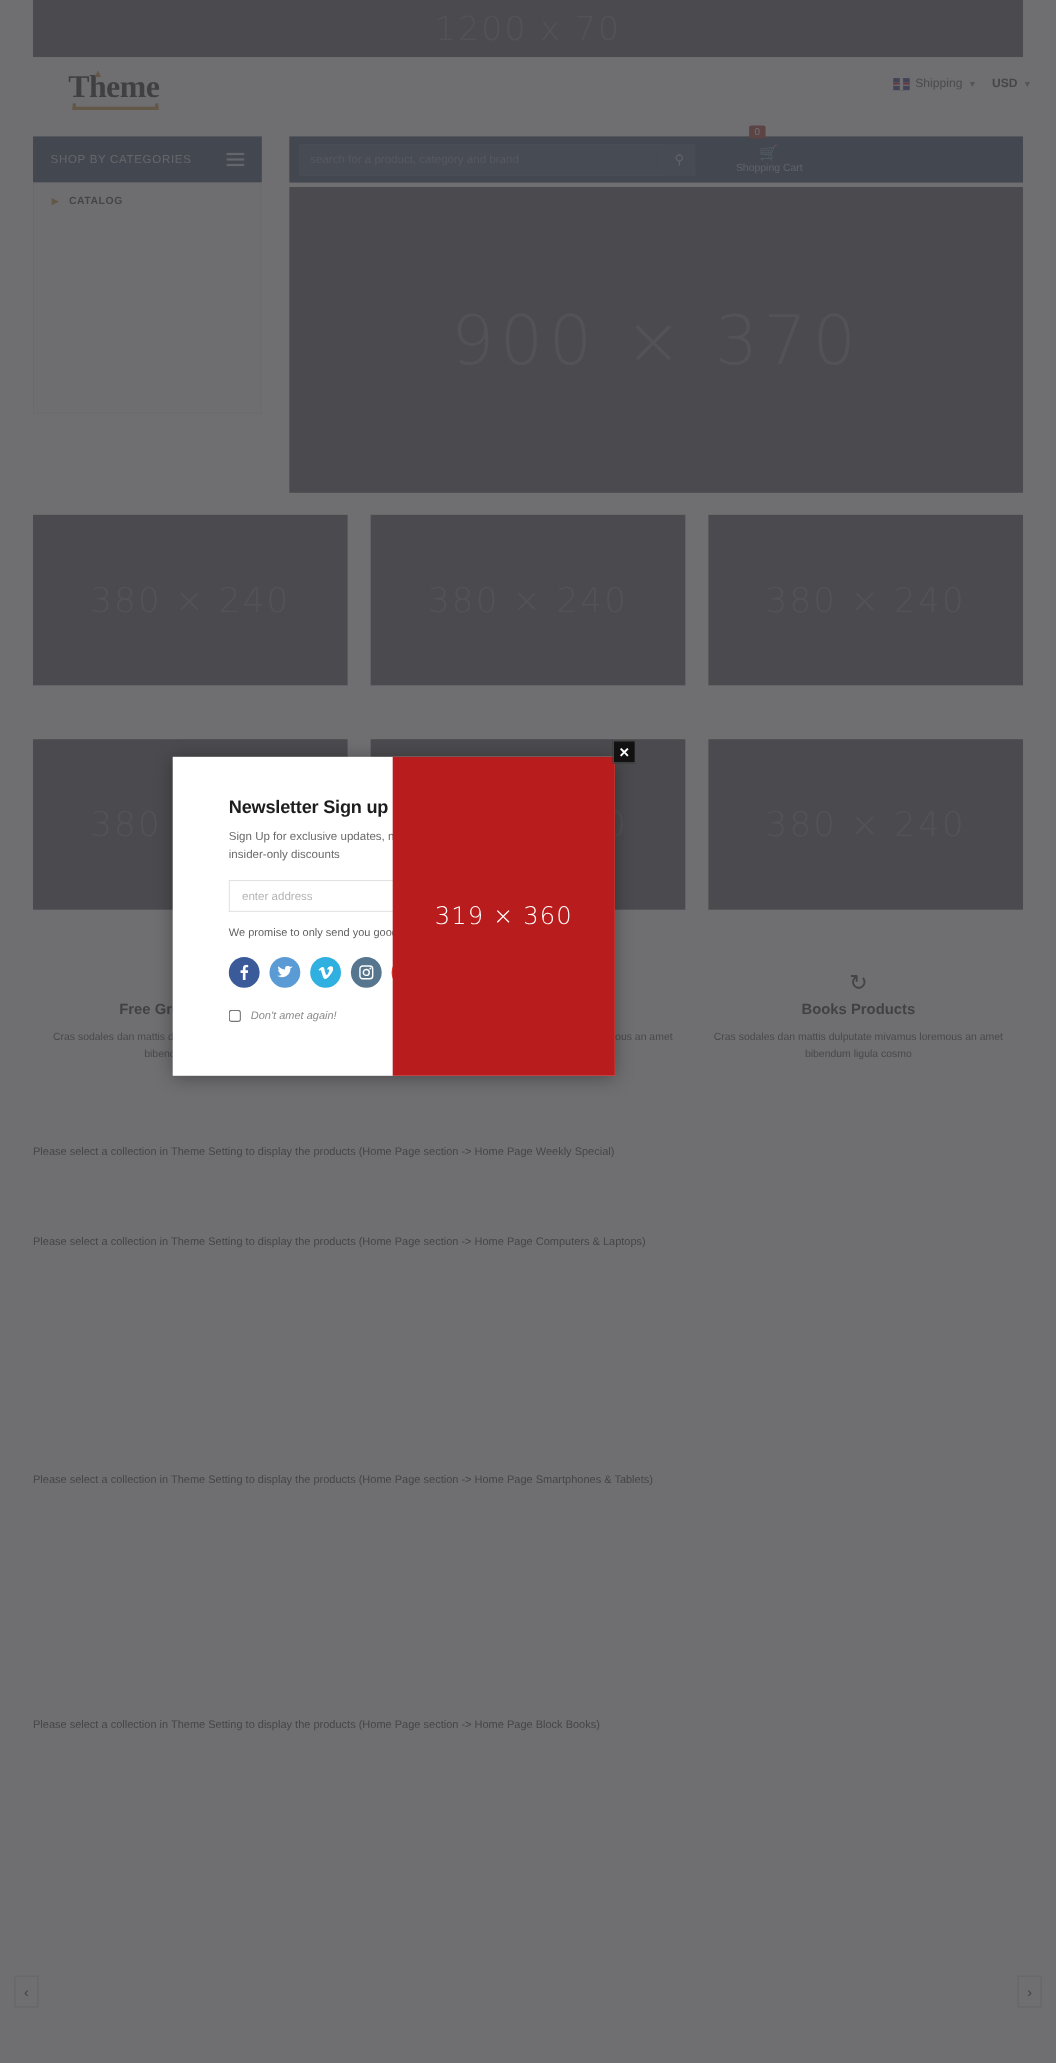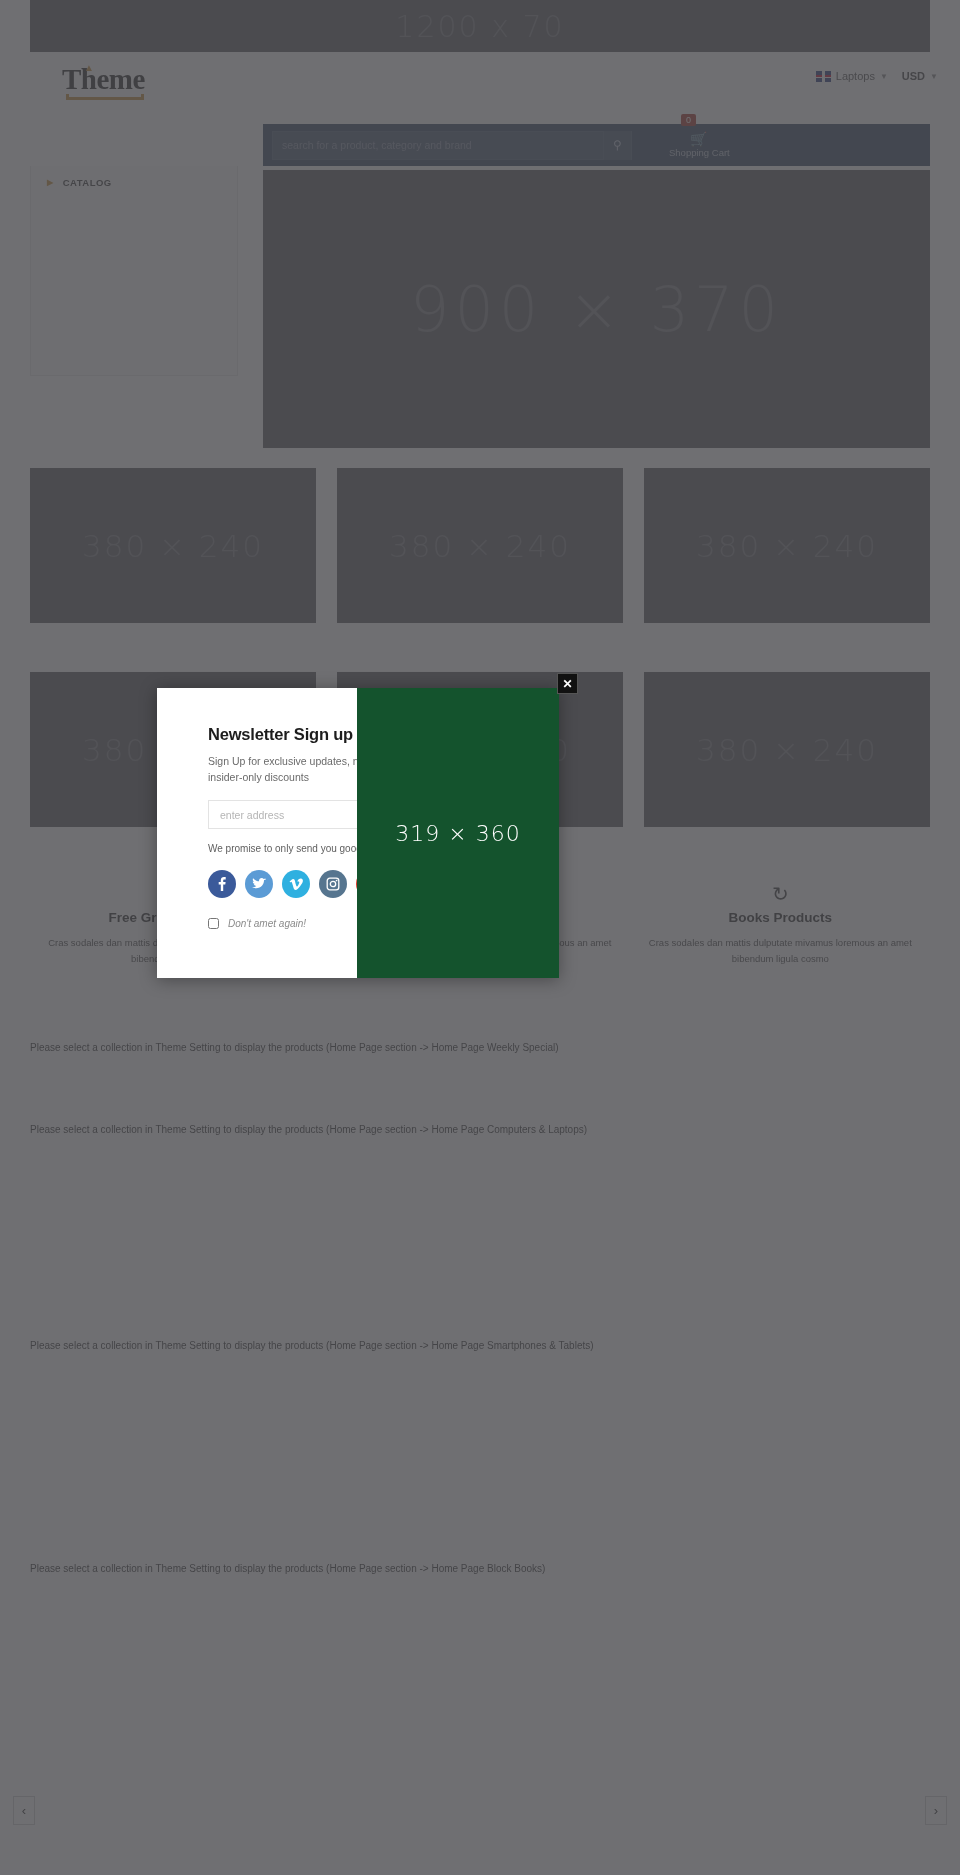--- a/index.html
+++ b/index.html
@@ -238,21 +238,21 @@
   }
   .dontshow input[type=checkbox] {
     width: 11px; height: 11px; margin: 0;
   }
   .dontshow label {
     font-size: 10px; color: #8b8b8b; font-style: italic;
   }
   .modal-right {
     position: absolute; right: 0; top: 0;
     width: 202px; height: 290px;
-    background: #14532d;
+    background: #b91c1c;
     display: flex; align-items: center; justify-content: center;
     color: #ffffff; font-size: 22px; font-weight: 300; letter-spacing: 1px;
     font-family: "DejaVu Sans", sans-serif;
   }
   #modal-close {
     position: absolute; right: -19px; top: -15px;
     width: 21px; height: 21px; background: #111;
     color: #fff; font-size: 12px; font-weight: 700;
     display: flex; align-items: center; justify-content: center;
     border: 1px solid #555;
@@ -275,31 +275,39 @@
         </div>
         <div class="logo-underline"></div>
       </div>
 
       <div class="hdr-right">
         <div class="lang-sel">
           <span class="flag">
             <span class="flag-cross"></span>
               <span class="flag-cross2"></span>
           </span>
-          <span>Laptops</span>
+          <span>Shipping</span>
           <span class="chev">▼</span>
         </div>
         <div class="curr-sel">
           <span class="label">USD</span>
           <span class="chev">▼</span>
         </div>
       </div>
     </div>
 
     <div class="navrow">
+      <div class="catbtn">
+        <span>SHOP BY CATEGORIES</span>
+        <span class="hamb">
+            <i></i>
+            <i></i>
+            <i></i>
+          </span>
+      </div>
 
       <div class="searchbar">
         <div class="search-field">
           <input type="text" placeholder="search for a product, category and brand" style="">
           <span class="search-go">⚲</span>
         </div>
         <div class="cart-area">
           <div class="cart-badge">0</div>
           <div class="cart-icon">🛒</div>
           <div class="cart-label">Shopping Cart</div>

